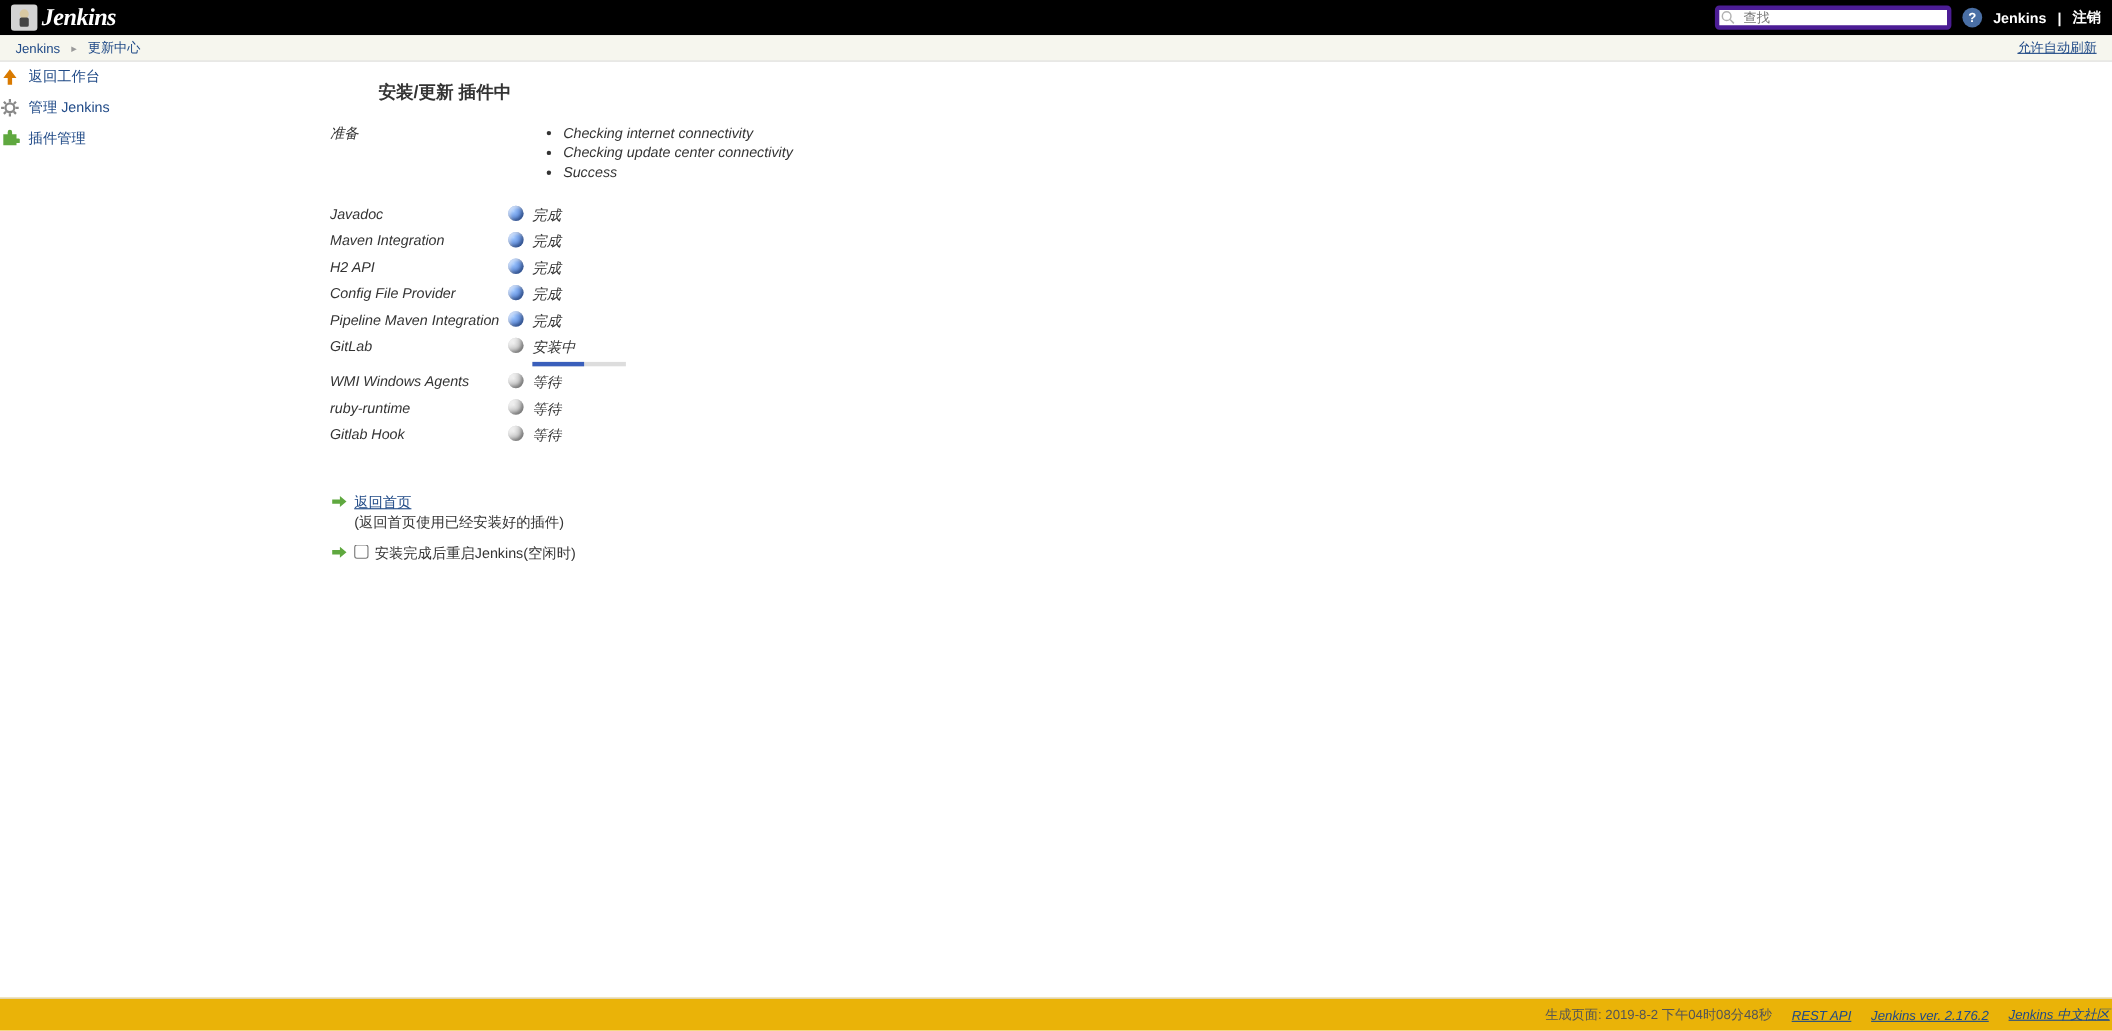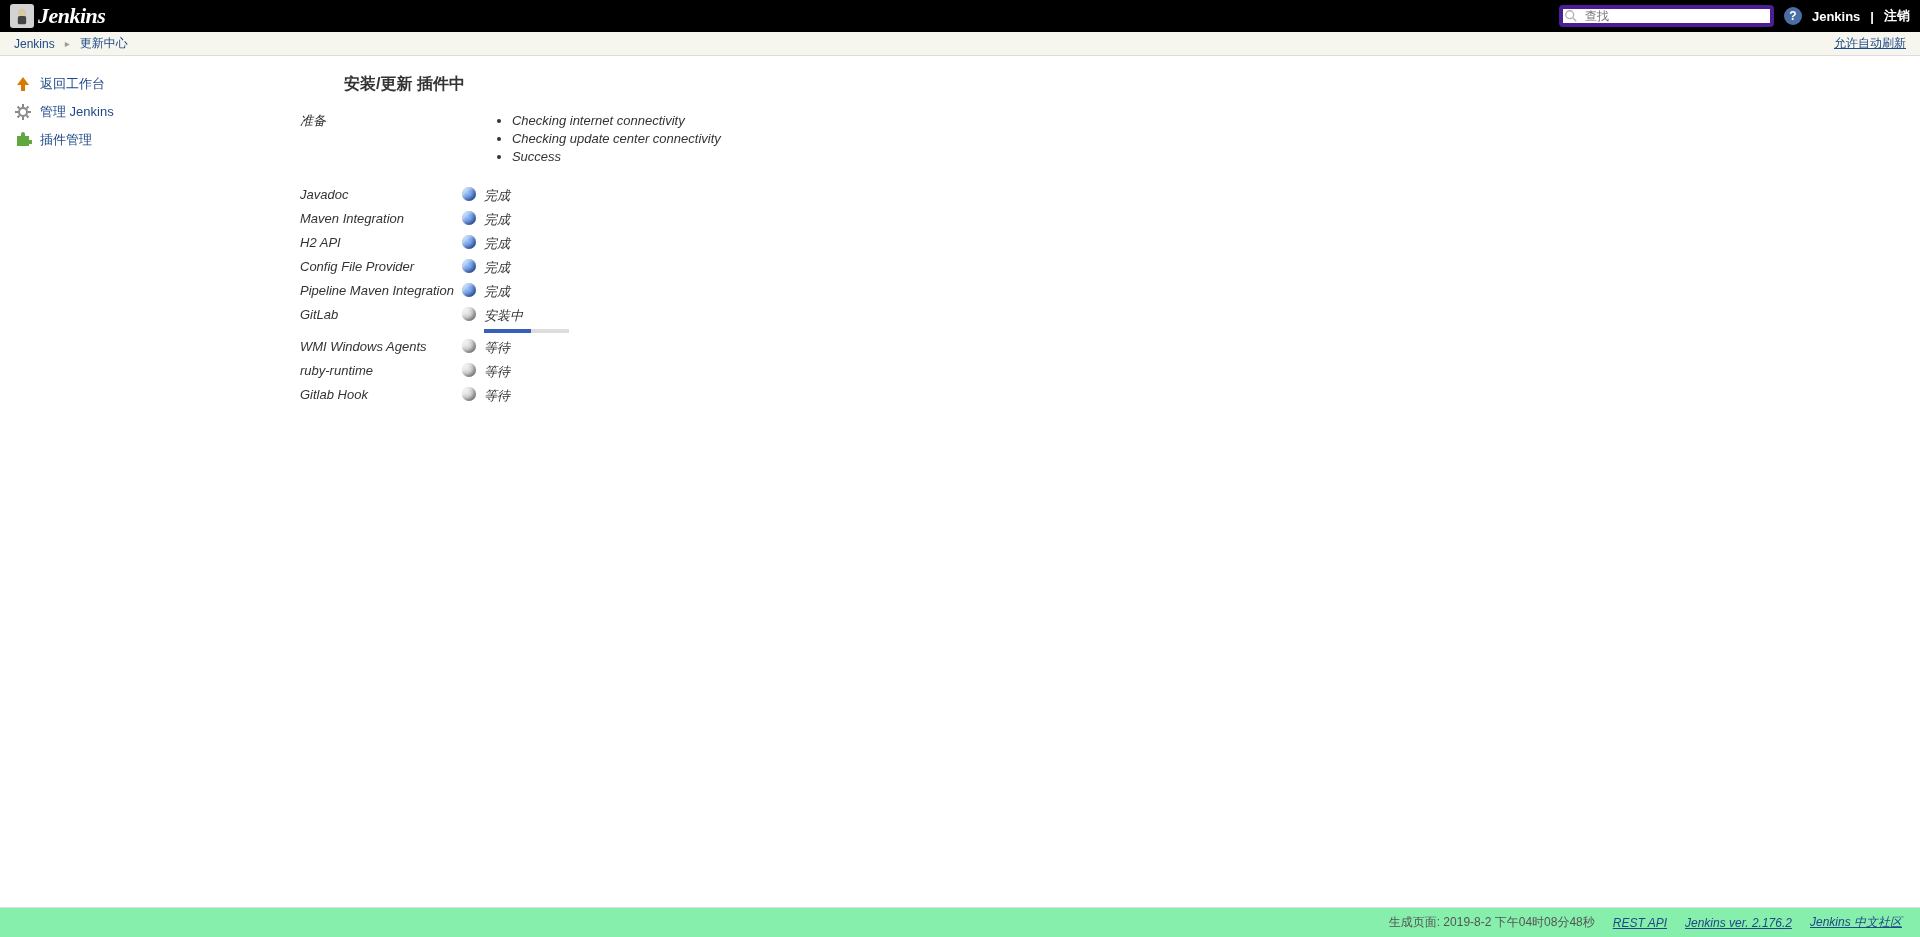--- a/index.html
+++ b/index.html
@@ -20,21 +20,21 @@
 
 
 .breadcrumb-bar { background: #f6f6ee; border-bottom: 1px solid #ddd; height: 24px; display: flex; align-items: center; padding: 0 14px; font-size: 12px; }
 .breadcrumb-link { color: #204a87; cursor: pointer; }
 .breadcrumb-sep { color: #999; margin: 0 10px; font-size: 10px; }
 .breadcrumb-right { margin-left: auto; }
 .breadcrumb-right a { color: #204a87; text-decoration: underline; cursor: pointer; font-size: 12px; }
 
 
 .page-body { display: flex; min-height: calc(100vh - 56px - 30px); }
-.sidebar { width: 280px; padding: 14px; }
+.sidebar { width: 280px; }
 .side-item { display: flex; align-items: center; gap: 8px; padding: 5px 0; cursor: pointer; }
 .side-item .label { color: #204a87; font-size: 13px; }
 .side-icon { width: 18px; height: 18px; display: flex; align-items: center; justify-content: center; }
 
 .main { flex: 1; padding: 18px 20px 20px 20px; }
 .page-title { font-size: 16px; font-weight: bold; margin-bottom: 14px; margin-left: 44px; }
 
 .install-table { border-collapse: collapse; font-style: italic; }
 .install-table td { padding: 3px 8px 3px 0; vertical-align: top; font-size: 13px; }
 .col-name { min-width: 150px; white-space: nowrap; }
@@ -51,21 +51,21 @@
 .progress-fill { height: 100%; background: #3a5fbb; }
 
 .actions { margin-top: 40px; }
 .action-row { display: flex; align-items: flex-start; gap: 6px; margin-bottom: 10px; font-size: 13px; }
 .arrow-icon { width: 16px; height: 16px; flex-shrink: 0; }
 .action-link { color: #204a87; text-decoration: underline; cursor: pointer; }
 .action-sub { color: #333; }
 .restart-cb { margin-right: 2px; position: relative; top: 1px; }
 
 
-.footer { background: #86efac; border-top: 1px solid #ddd; padding: 6px 18px; font-size: 12px; color: #555; display: flex; justify-content: flex-end; gap: 18px; align-items: center; }
+.footer { background: #eab308; border-top: 1px solid #ddd; padding: 6px 2px; font-size: 12px; color: #555; display: flex; justify-content: flex-end; gap: 18px; align-items: center; }
 .footer a { color: #204a87; text-decoration: underline; cursor: pointer; font-style: italic; }
 </style>
 </head>
 <body>
 
 <div class="header">
   <div class="logo">
     <span class="logo-icon">
       <svg viewBox="0 0 24 24" width="20" height="20">
           <circle cx="12" cy="8" r="5" fill="#d9c9a3"></circle>
@@ -201,20 +201,44 @@
             <td class="col-status"><span>等待</span></td>
           </tr>
           <tr>
             <td class="col-name">Gitlab Hook</td>
             <td class="col-icon"><span class="status-ball ball-grey"></span></td>
             <td class="col-status"><span>等待</span></td>
           </tr>
         </tbody>
     </table>
 
+    <div class="actions">
+      <div class="action-row">
+        <span class="arrow-icon">
+          <svg viewBox="0 0 16 16" width="16" height="16">
+              <path d="M2 6 h7 v-3 l6 5 l-6 5 v-3 h-7 z" fill="#5fa83f"></path>
+            </svg>
+        </span>
+        <div>
+          <a class="action-link">返回首页</a><br>
+          <span class="action-sub">(返回首页使用已经安装好的插件)</span>
+        </div>
+      </div>
+      <div class="action-row">
+        <span class="arrow-icon">
+          <svg viewBox="0 0 16 16" width="16" height="16">
+              <path d="M2 6 h7 v-3 l6 5 l-6 5 v-3 h-7 z" fill="#5fa83f"></path>
+            </svg>
+        </span>
+        <div>
+          <input type="checkbox" class="restart-cb" style="">
+          <span>安装完成后重启Jenkins(空闲时)</span>
+        </div>
+      </div>
+    </div>
   </div>
 </div>
 
 <div class="footer">
   <span>生成页面: 2019-8-2 下午04时08分48秒</span>
   <a>REST API</a>
   <a>Jenkins ver. 2.176.2</a>
   <a>Jenkins 中文社区</a>
 </div>
 

